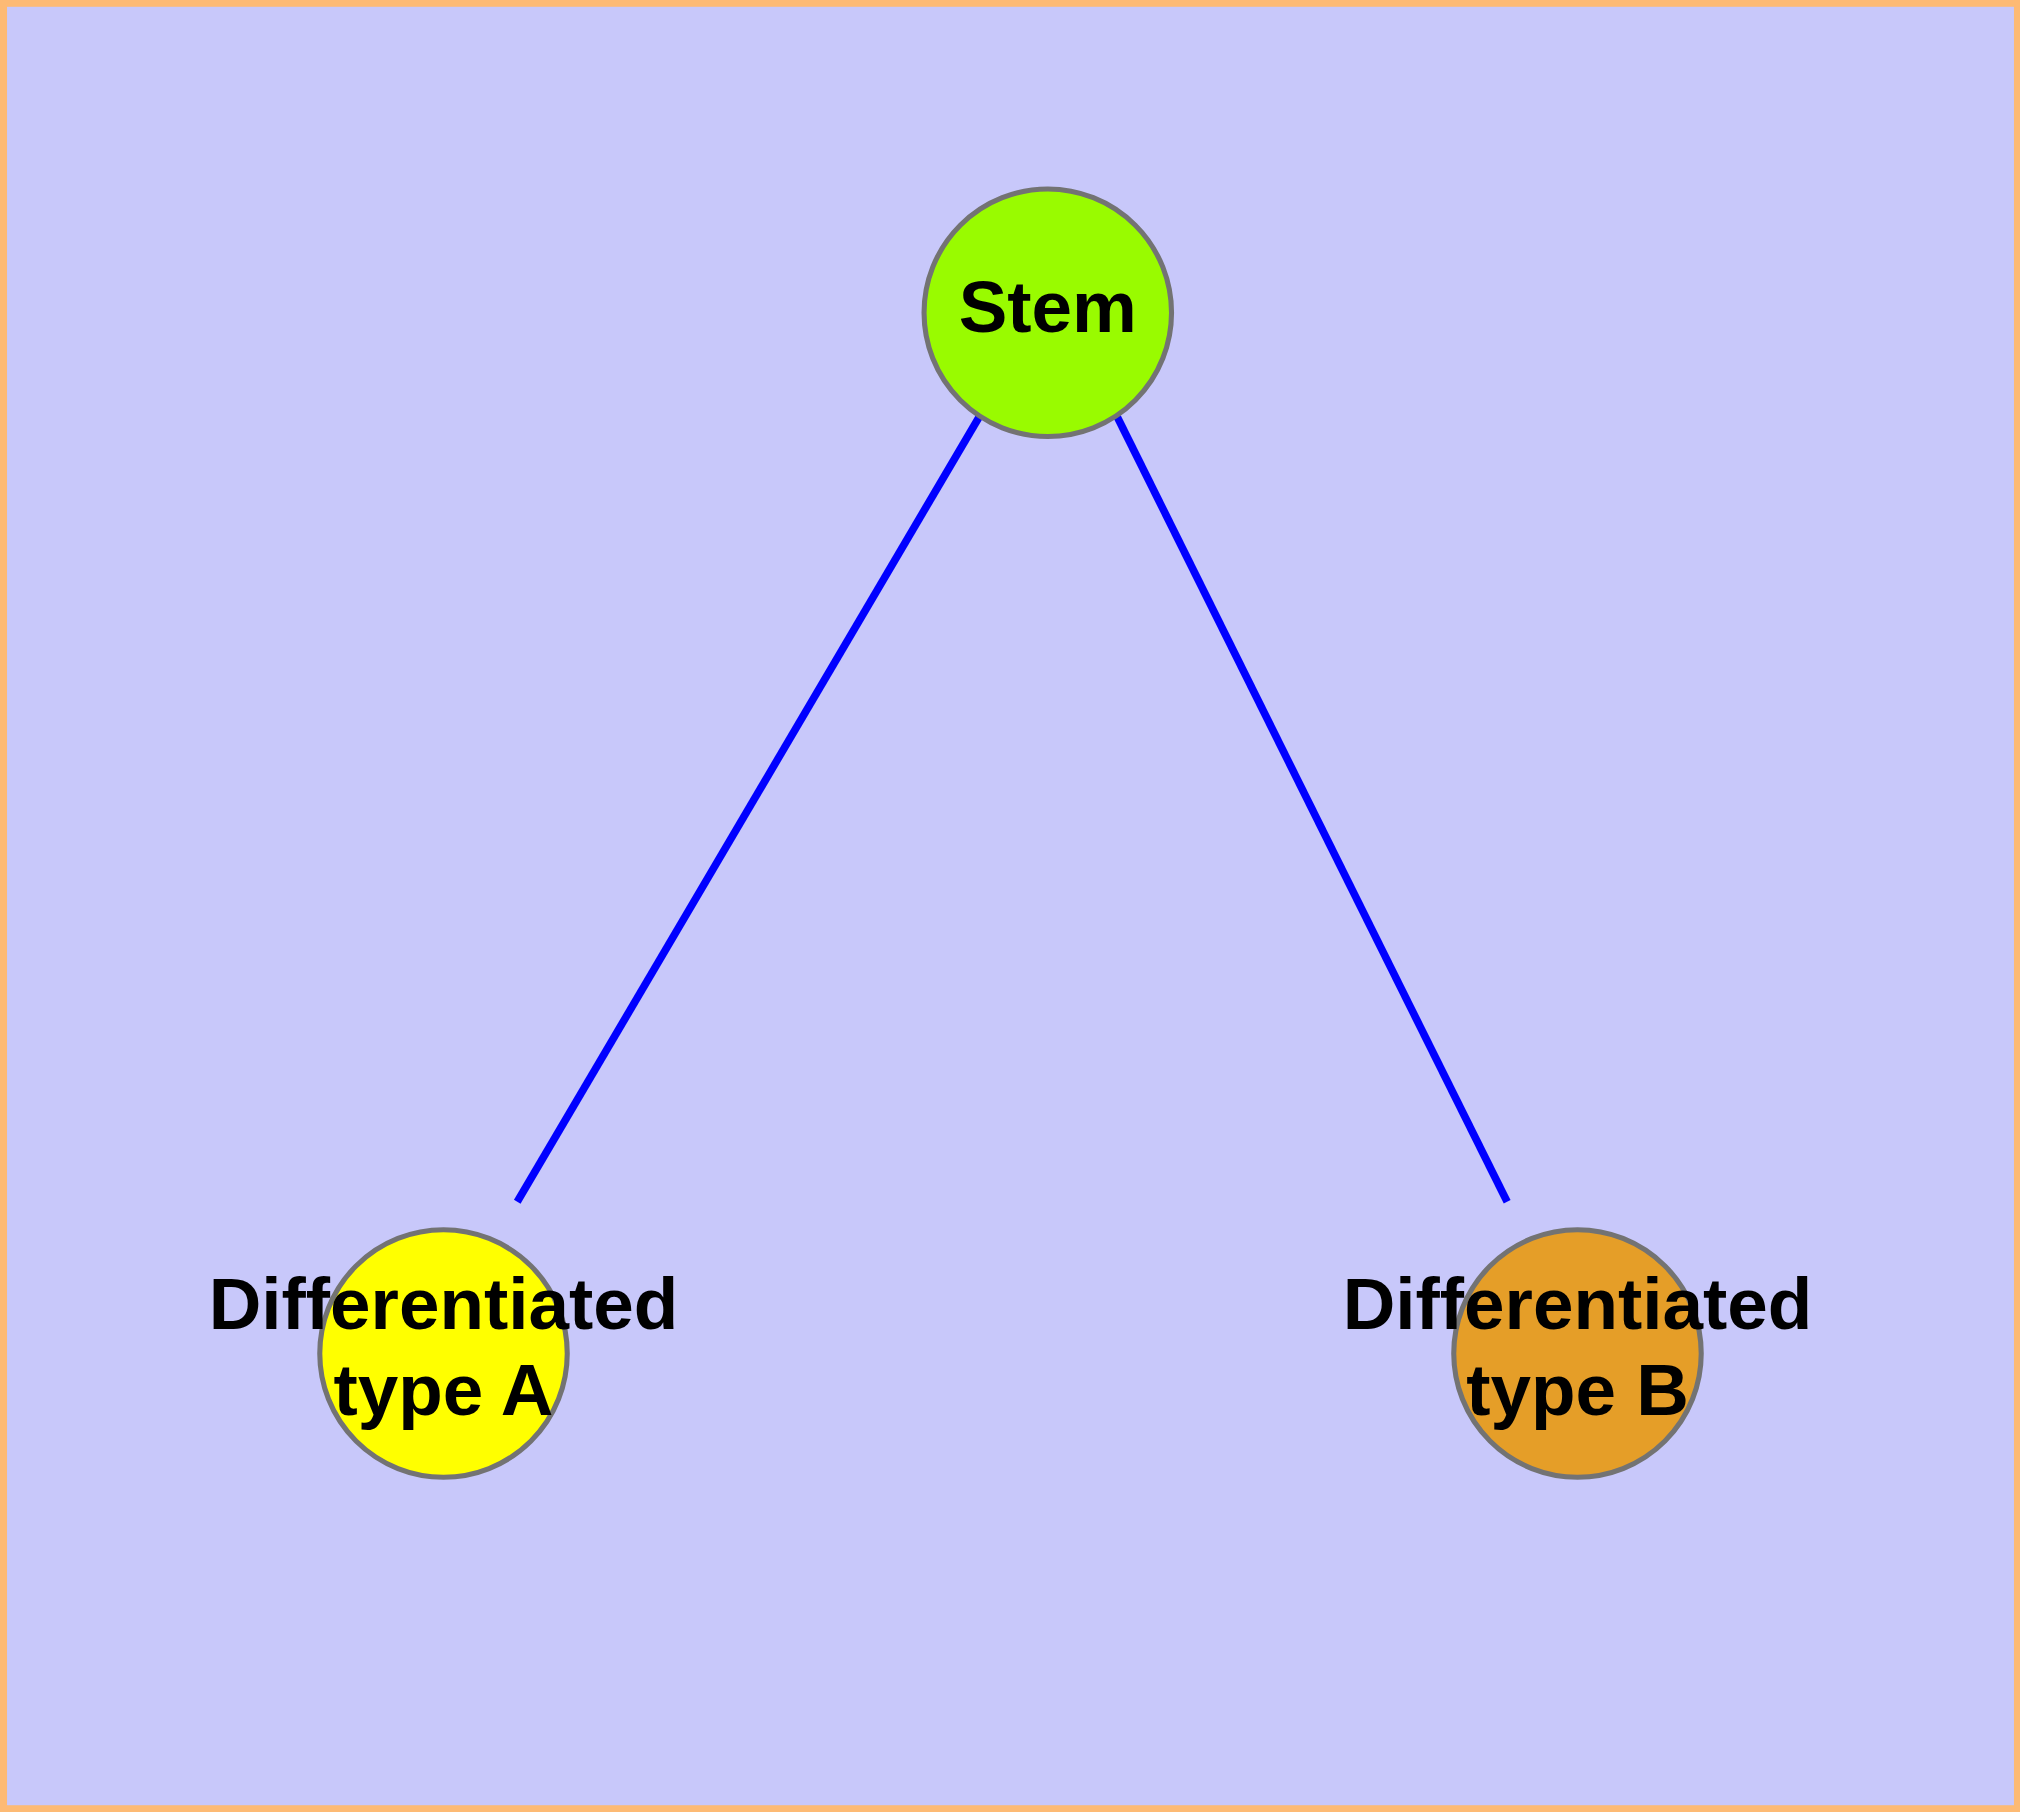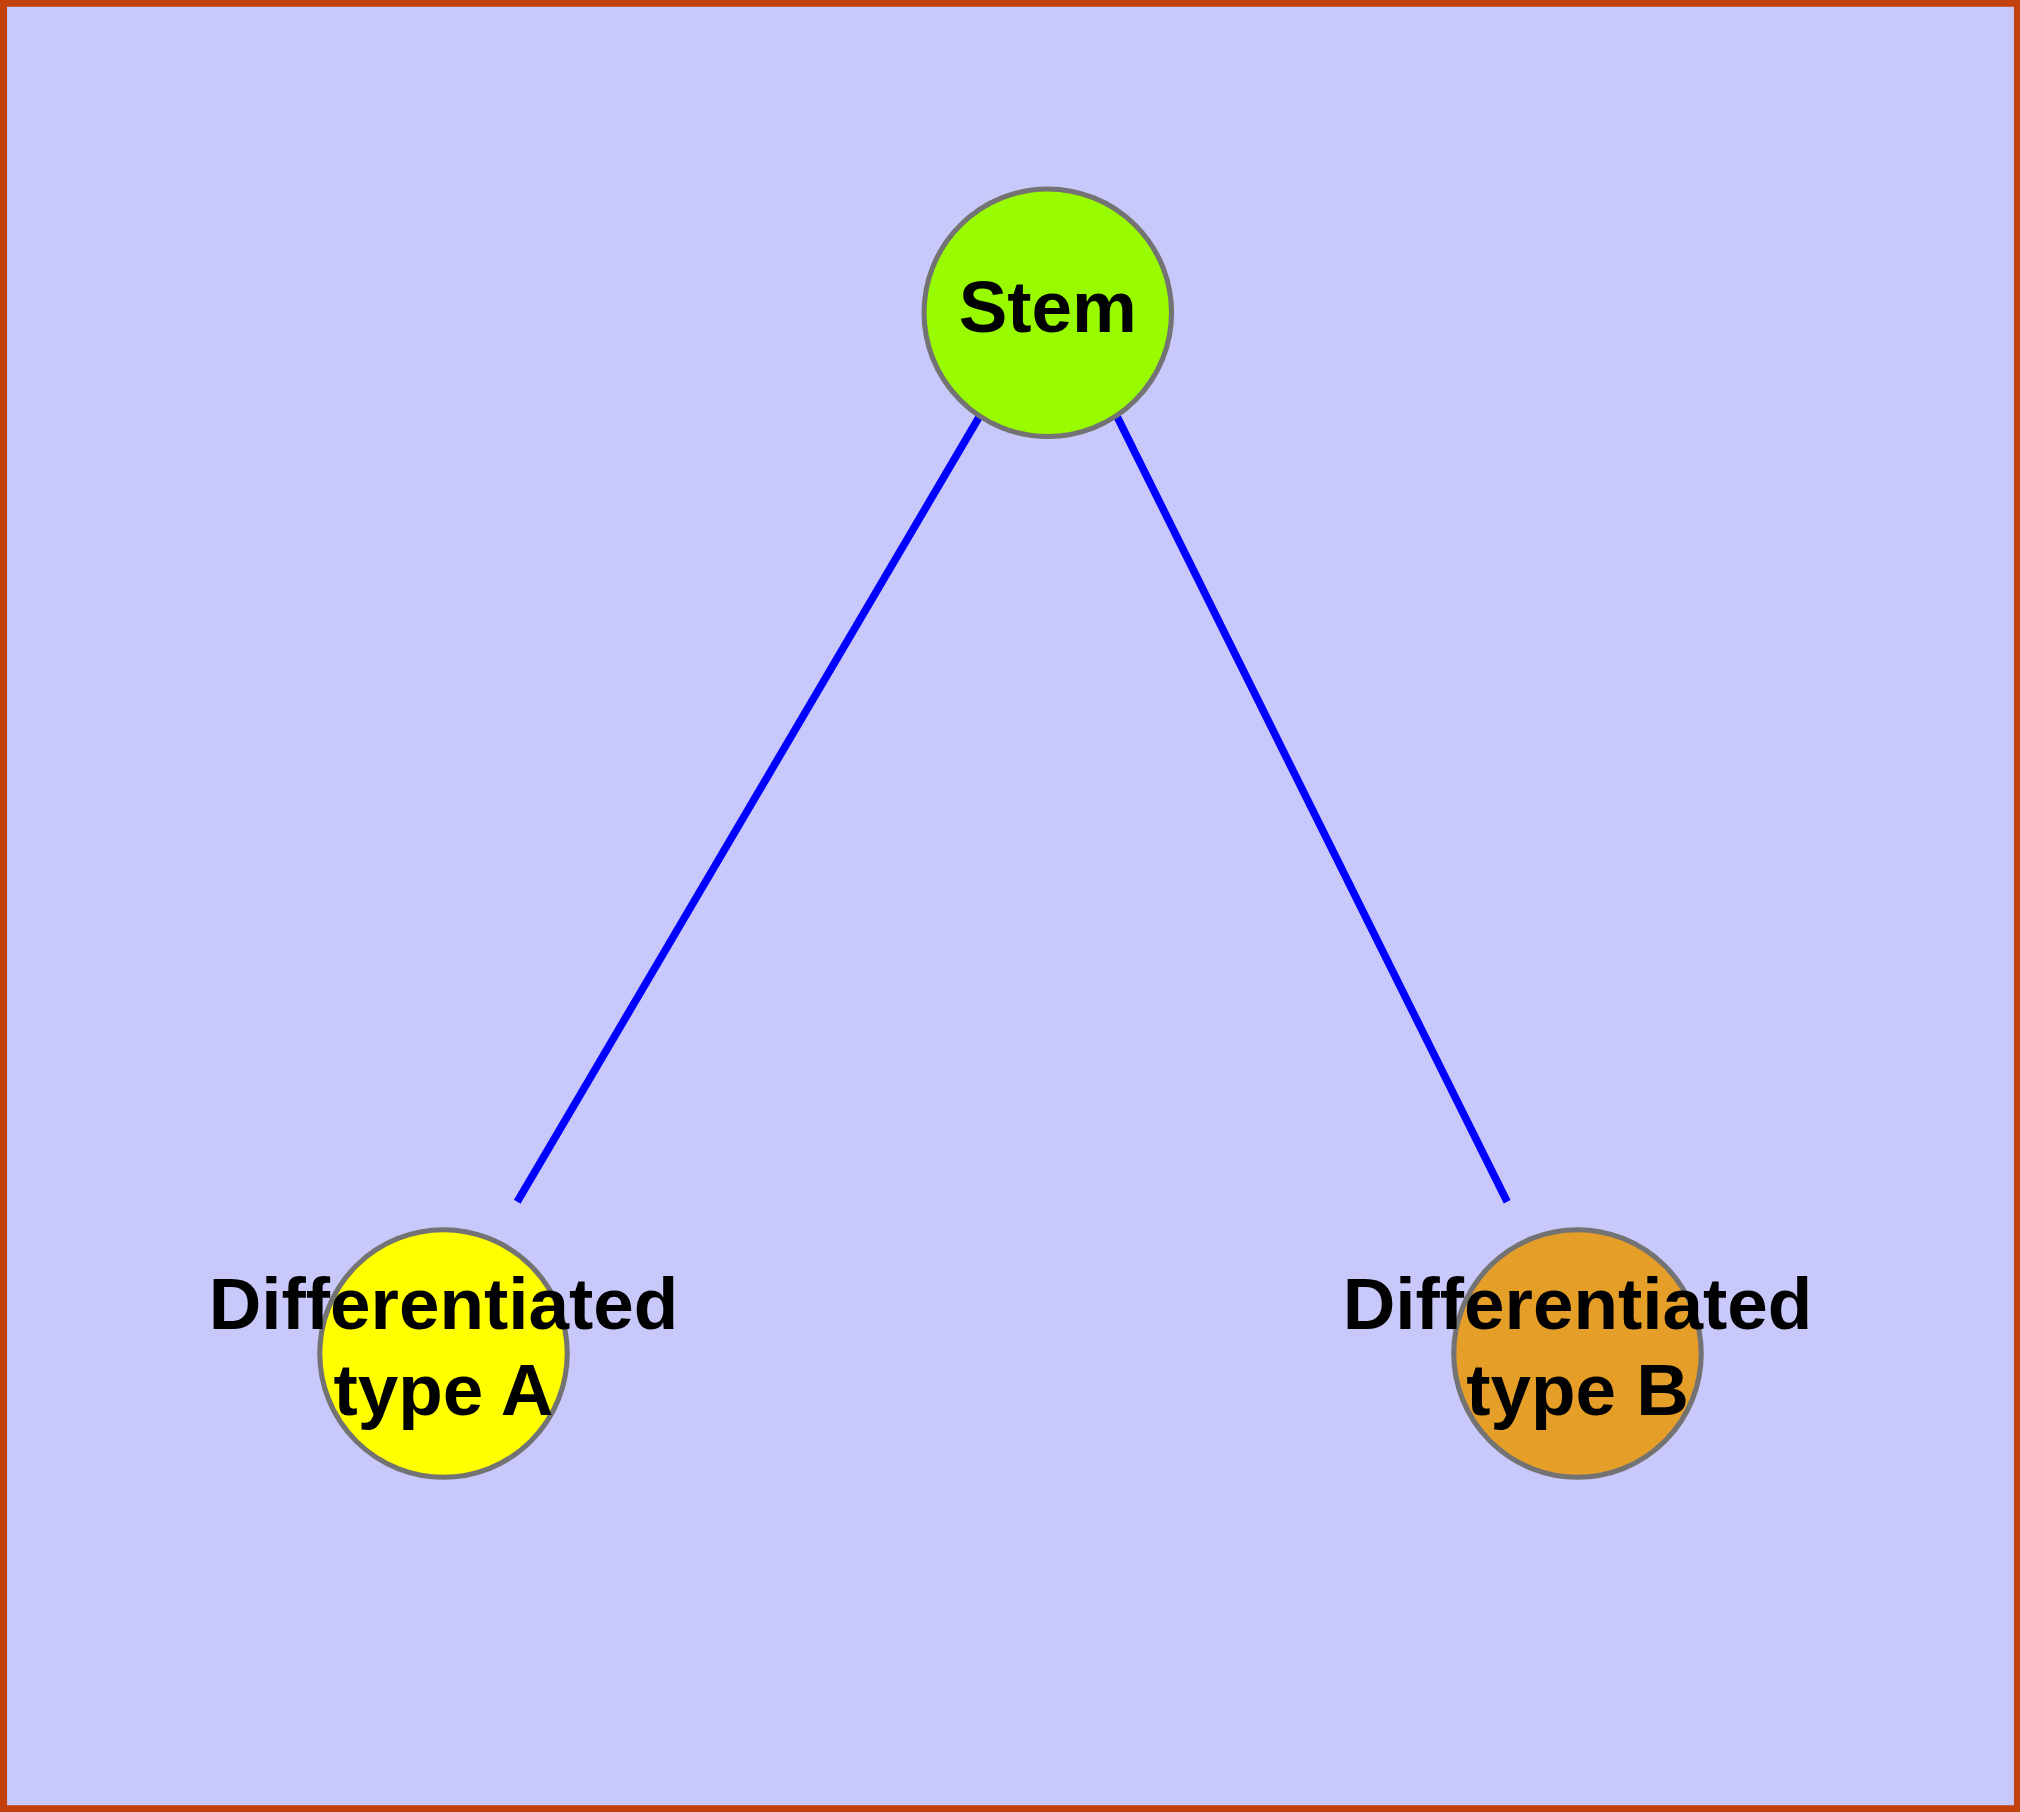--- a/index.html
+++ b/index.html
@@ -10,21 +10,21 @@
   body {
     width: 2021px;
     height: 1812px;
     overflow: hidden;
     font-family: "Liberation Sans", sans-serif;
   }
   #canvas {
     position: relative;
     width: 2021px;
     height: 1812px;
-    background: #c2410c;
+    background: #fdba74;
   }
   #graph-svg {
     position: absolute;
     left: 0;
     top: 0;
     width: 2021px;
     height: 1812px;
     display: block;
   }
   .node-label {

